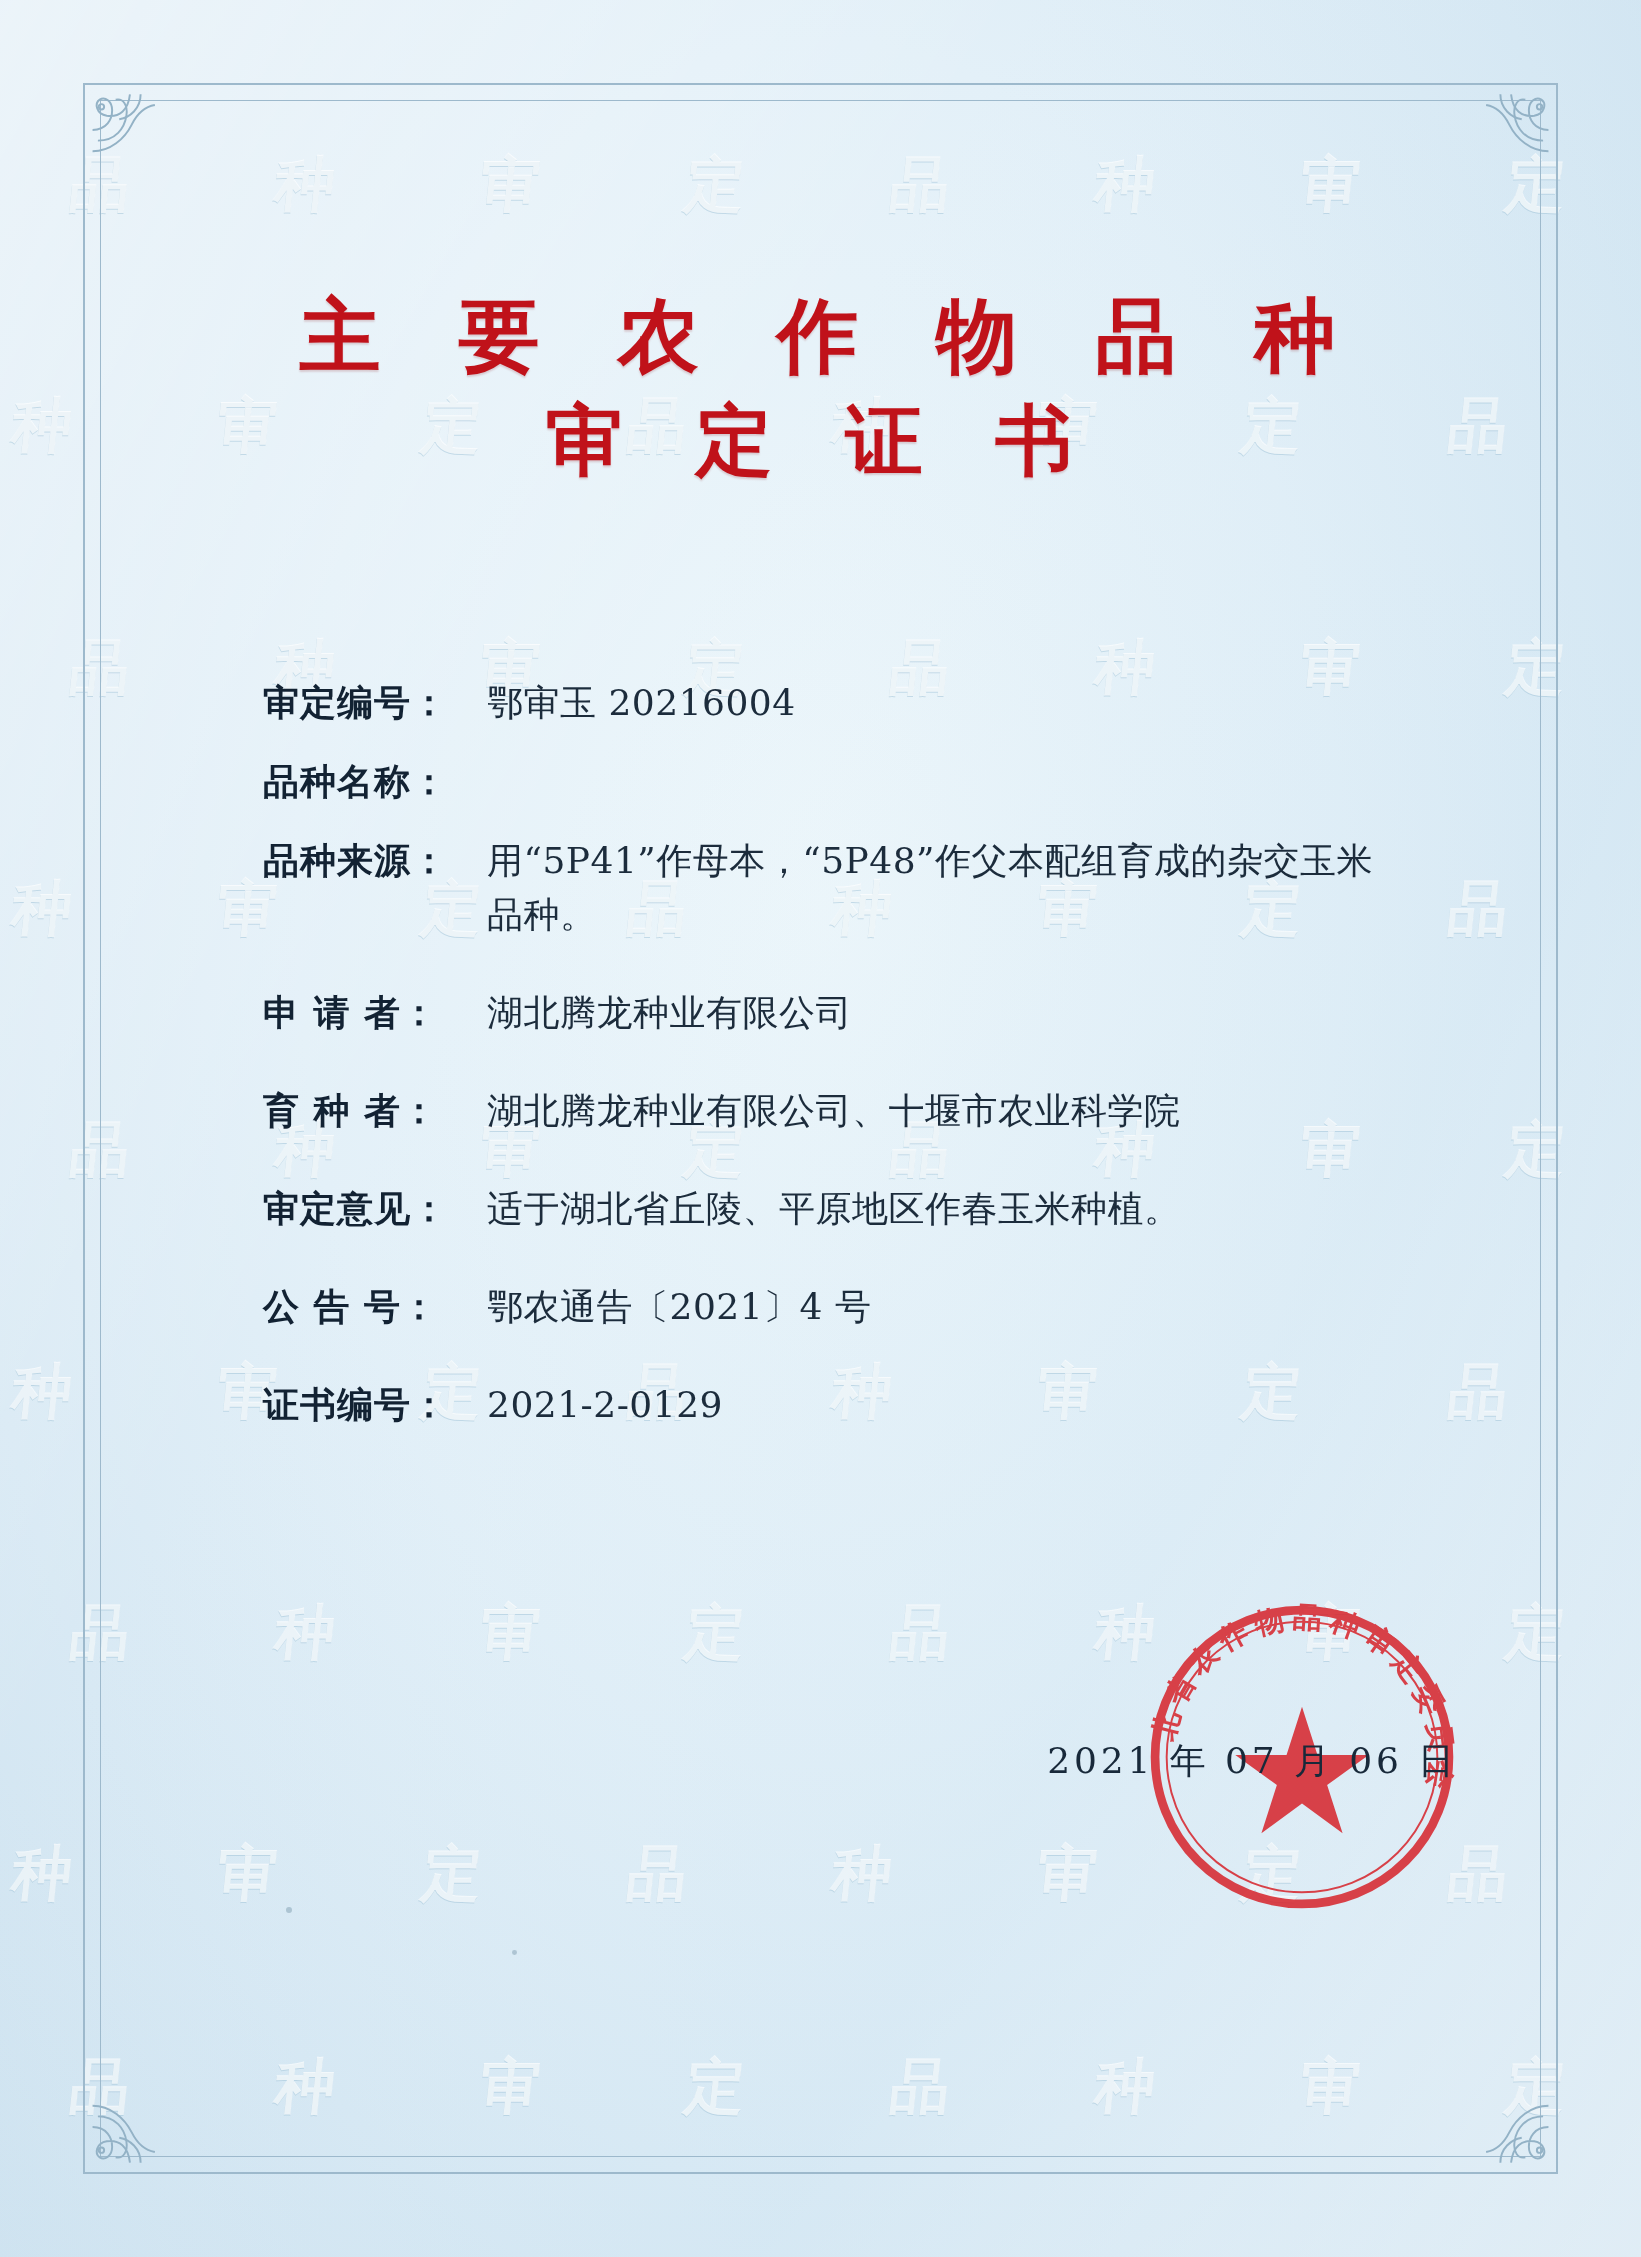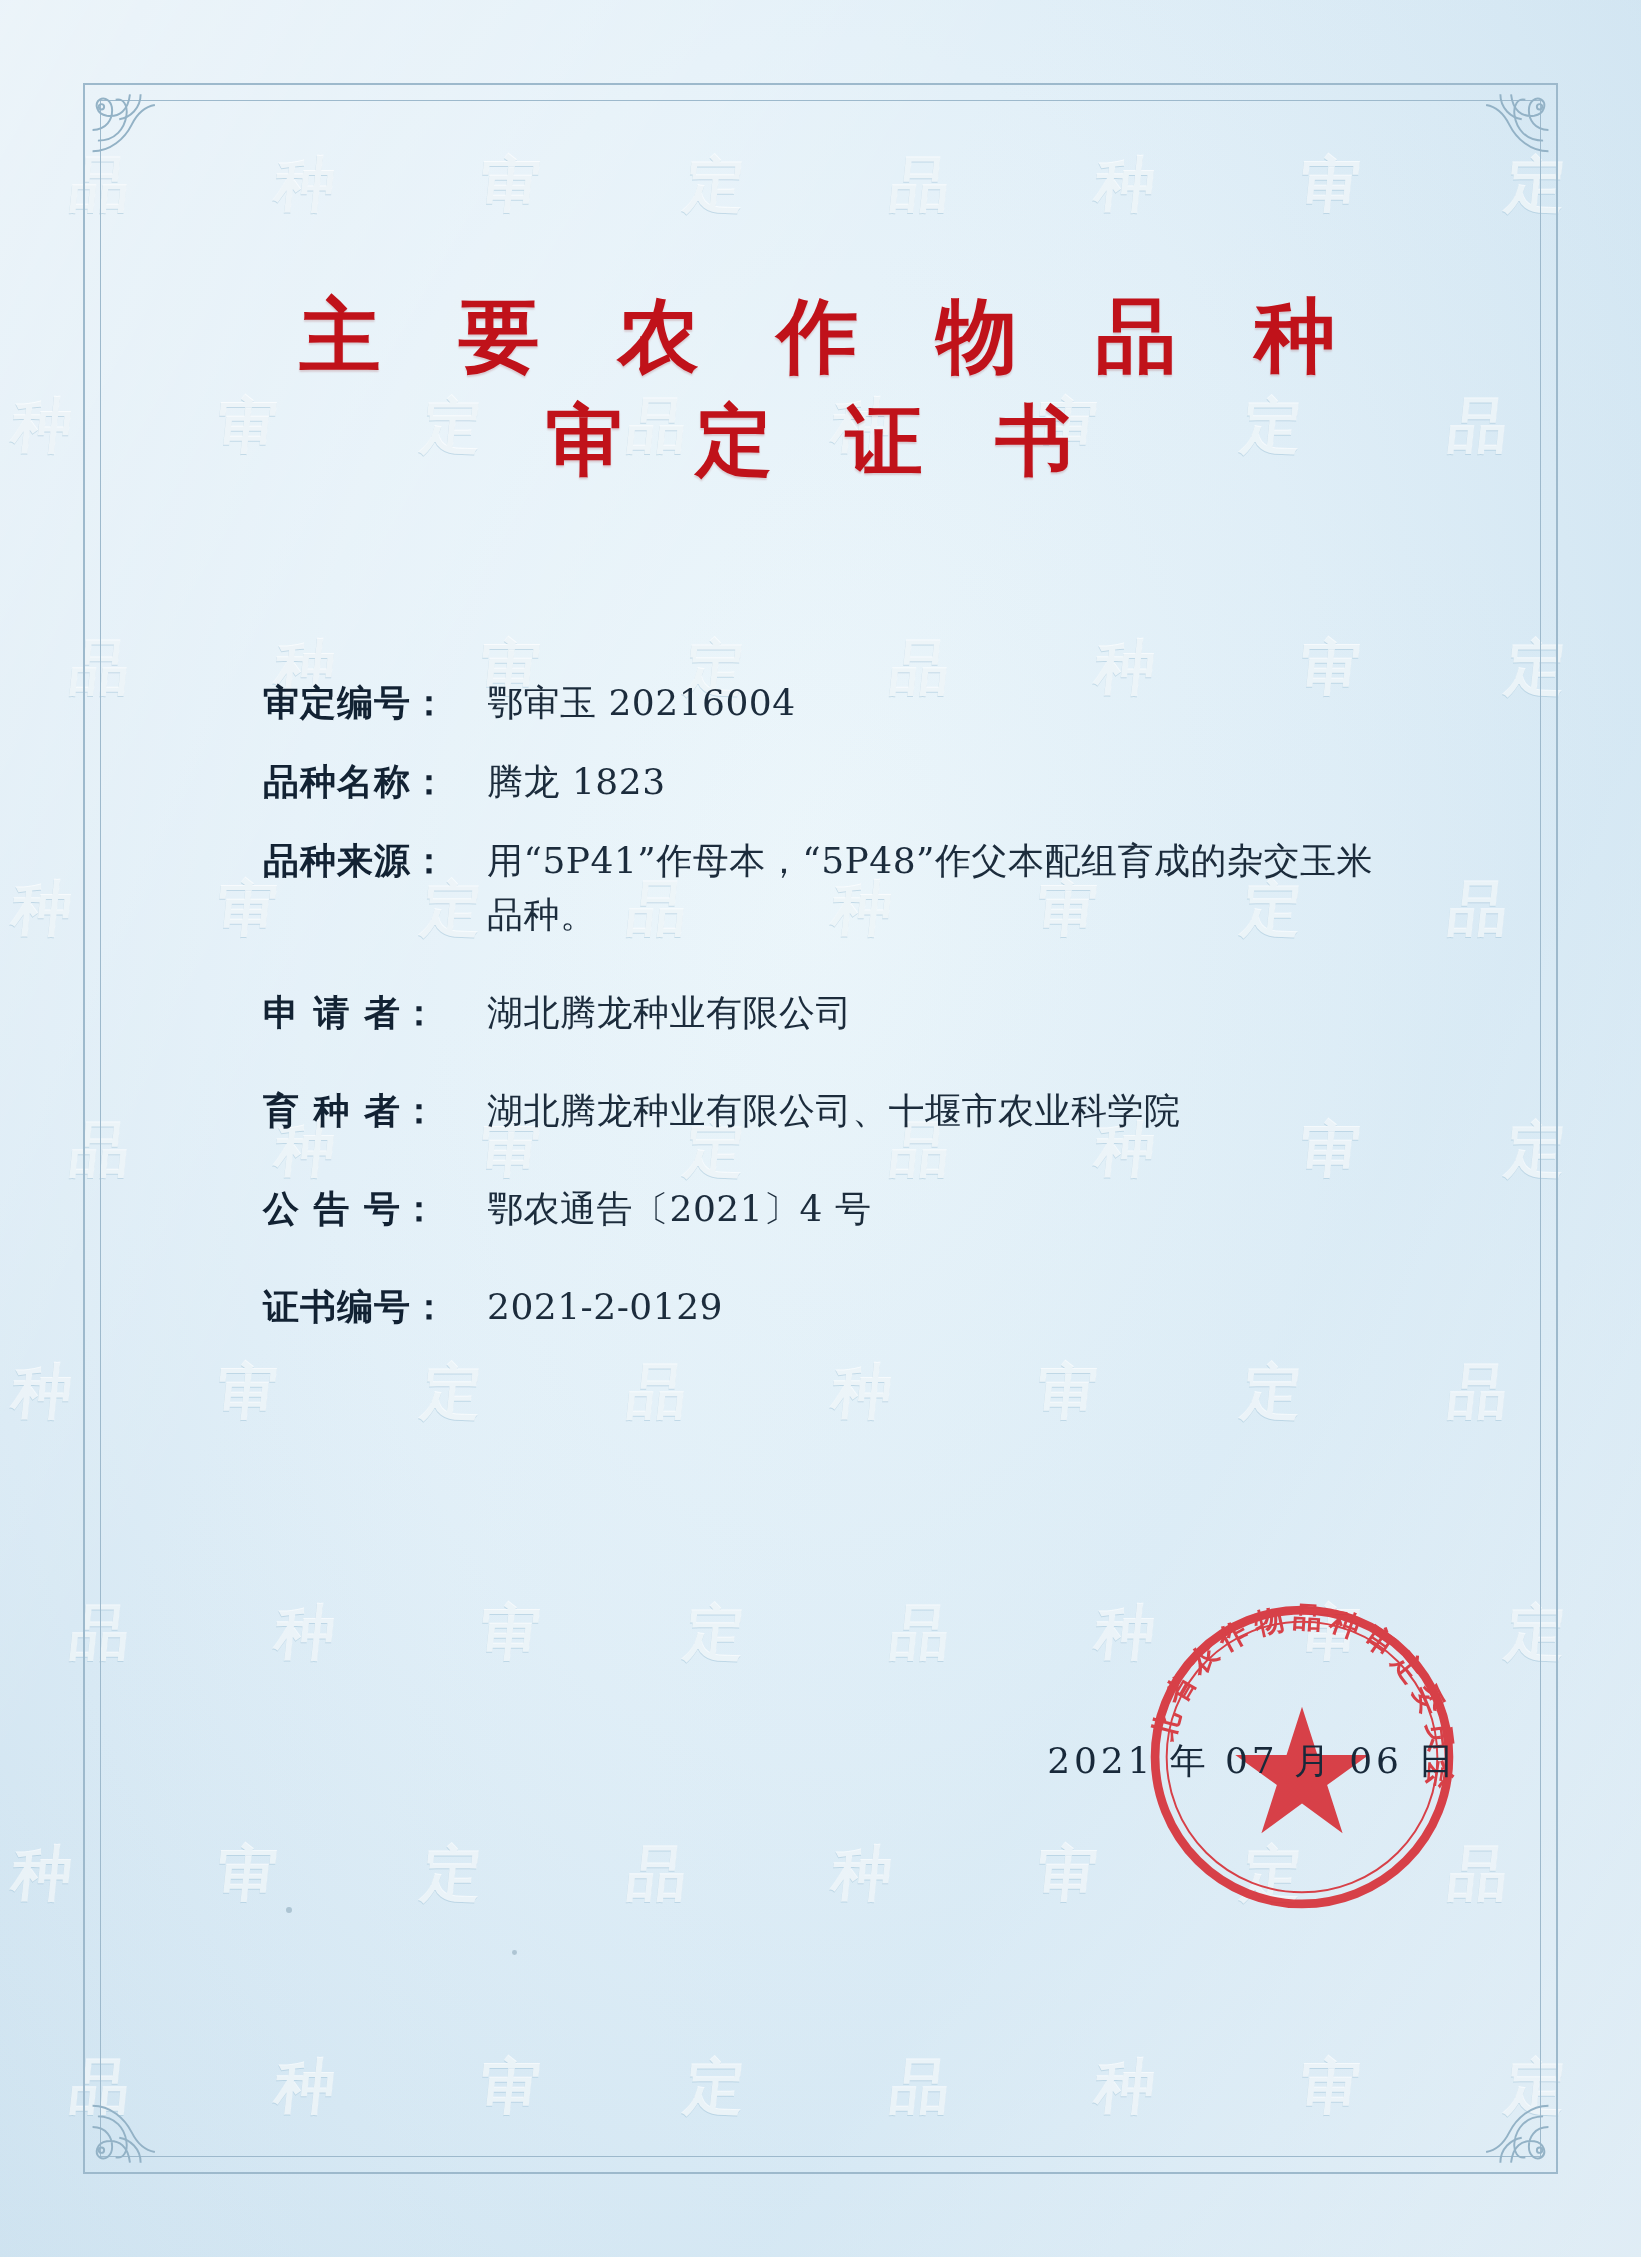--- a/index.html
+++ b/index.html
@@ -318,38 +318,41 @@
 
   <div class="fields">
 
     <div class="field tight">
       <div class="field-label">审定编号：</div>
       <div class="field-value">鄂审玉 20216004</div>
     </div>
 
     <div class="field tight">
       <div class="field-label">品种名称：</div>
-      <div class="field-value">腾龙 1823</div>
     </div>
 
     <div class="field wide-gap">
       <div class="field-label">品种来源：</div>
       <div class="field-value">用“5P41”作母本，“5P48”作父本配组育成的杂交玉米品种。</div>
     </div>
 
     <div class="field wide-gap">
       <div class="field-label">申 请 者：</div>
       <div class="field-value">湖北腾龙种业有限公司</div>
     </div>
 
     <div class="field wide-gap">
       <div class="field-label">育 种 者：</div>
       <div class="field-value">湖北腾龙种业有限公司、十堰市农业科学院</div>
     </div>
 
+    <div class="field wide-gap">
+      <div class="field-label">审定意见：</div>
+      <div class="field-value">适于湖北省丘陵、平原地区作春玉米种植。</div>
+    </div>
 
     <div class="field wide-gap">
       <div class="field-label">公 告 号：</div>
       <div class="field-value">鄂农通告〔2021〕4 号</div>
     </div>
 
     <div class="field">
       <div class="field-label">证书编号：</div>
       <div class="field-value">2021-2-0129</div>
     </div>

